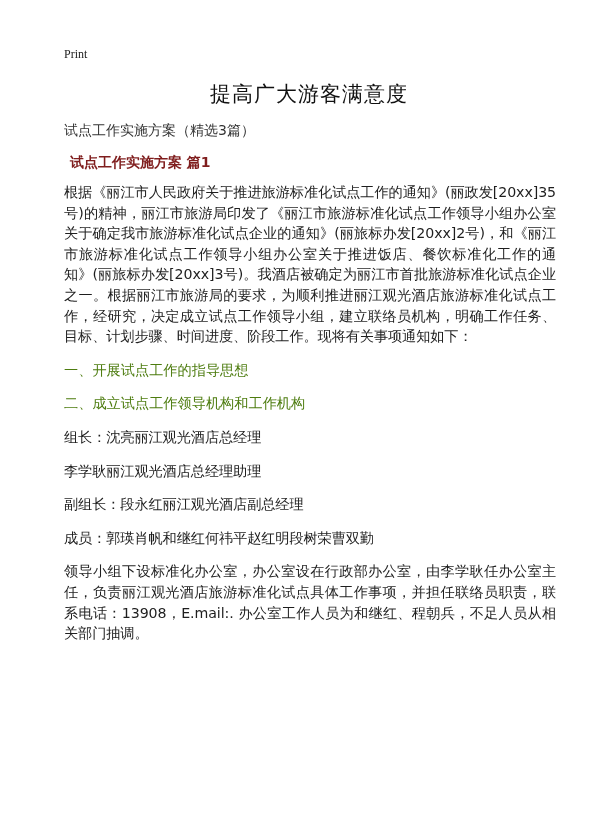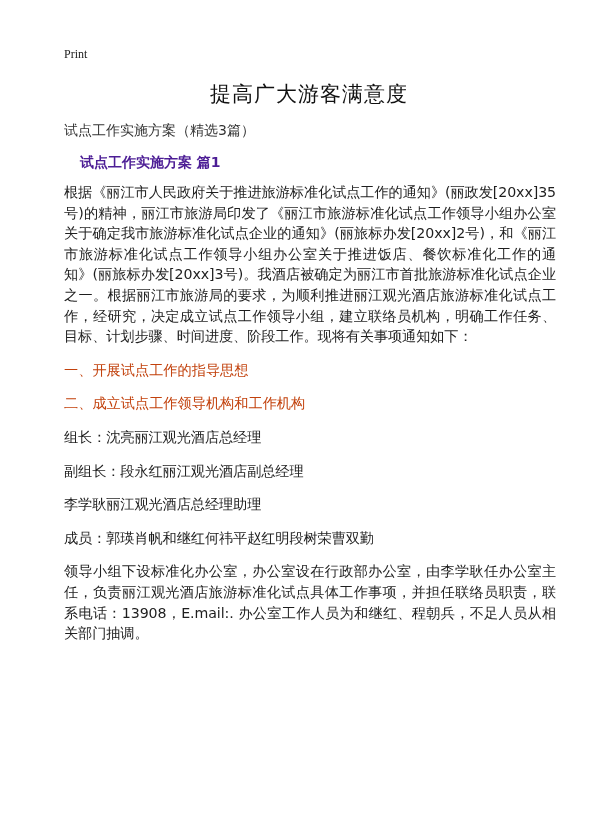--- a/index.html
+++ b/index.html
@@ -15,44 +15,44 @@
       font-size: 12px; color: #222;
     }
     .doc-title {
       position: absolute; left: 0; top: 80px; width: 600px; text-align: center;
       font-size: 21px; letter-spacing: 1px; color: #111; margin: 0; font-weight: normal;
     }
     .content {
       position: absolute; left: 55px; top: 118px; width: 492px;
     }
     .subtitle { font-size: 14px; color: #333; margin: 2px 0 12px 0; line-height: 20px; }
-    .section-heading-bold { font-size: 14px; font-weight: bold; color: #4c1d95; margin: 0 0 10px 16px; line-height: 20px; }
+    .section-heading-bold { font-size: 14px; font-weight: bold; color: #7f1d1d; margin: 0 0 10px 6px; line-height: 20px; }
     p.body {
       font-size: 14.2px; line-height: 20.6px; margin: 0 0 13px 0; color: #1e1e1e;
       text-align: justify; text-justify: inter-ideograph; letter-spacing: -0.1px;
     }
-    .section-h { font-size: 14.2px; line-height: 20.6px; margin: 0 0 13px 0; color: #c2410c; }
+    .section-h { font-size: 14.2px; line-height: 20.6px; margin: 0 0 13px 0; color: #4d7c0f; }
   </style>
 </head>
 <body>
 
 <div class="page">
   <div class="print-label">Print</div>
 
   <h1 class="doc-title">提高广大游客满意度</h1>
 
   <div class="content">
     <div class="subtitle">试点工作实施方案（精选3篇）</div>
     <div class="section-heading-bold">试点工作实施方案 篇1</div>
 
     <p class="body">根据《丽江市人民政府关于推进旅游标准化试点工作的通知》(丽政发[20xx]35号)的精神，丽江市旅游局印发了《丽江市旅游标准化试点工作领导小组办公室关于确定我市旅游标准化试点企业的通知》(丽旅标办发[20xx]2号)，和《丽江市旅游标准化试点工作领导小组办公室关于推进饭店、餐饮标准化工作的通知》(丽旅标办发[20xx]3号)。我酒店被确定为丽江市首批旅游标准化试点企业之一。根据丽江市旅游局的要求，为顺利推进丽江观光酒店旅游标准化试点工作，经研究，决定成立试点工作领导小组，建立联络员机构，明确工作任务、目标、计划步骤、时间进度、阶段工作。现将有关事项通知如下：</p>
 
     <div class="section-h">一、开展试点工作的指导思想</div>
 
     <div class="section-h">二、成立试点工作领导机构和工作机构</div>
     <p class="body">组长：沈亮丽江观光酒店总经理</p>
+    <p class="body">李学耿丽江观光酒店总经理助理</p>
     <p class="body">副组长：段永红丽江观光酒店副总经理</p>
-    <p class="body">李学耿丽江观光酒店总经理助理</p>
     <p class="body">成员：郭瑛肖帆和继红何祎平赵红明段树荣曹双勤</p>
     <p class="body">领导小组下设标准化办公室，办公室设在行政部办公室，由李学耿任办公室主任，负责丽江观光酒店旅游标准化试点具体工作事项，并担任联络员职责，联系电话：13908，E.mail:. 办公室工作人员为和继红、程朝兵，不足人员从相关部门抽调。</p>
 
   </div>
 </div>
 
 </body></html>

